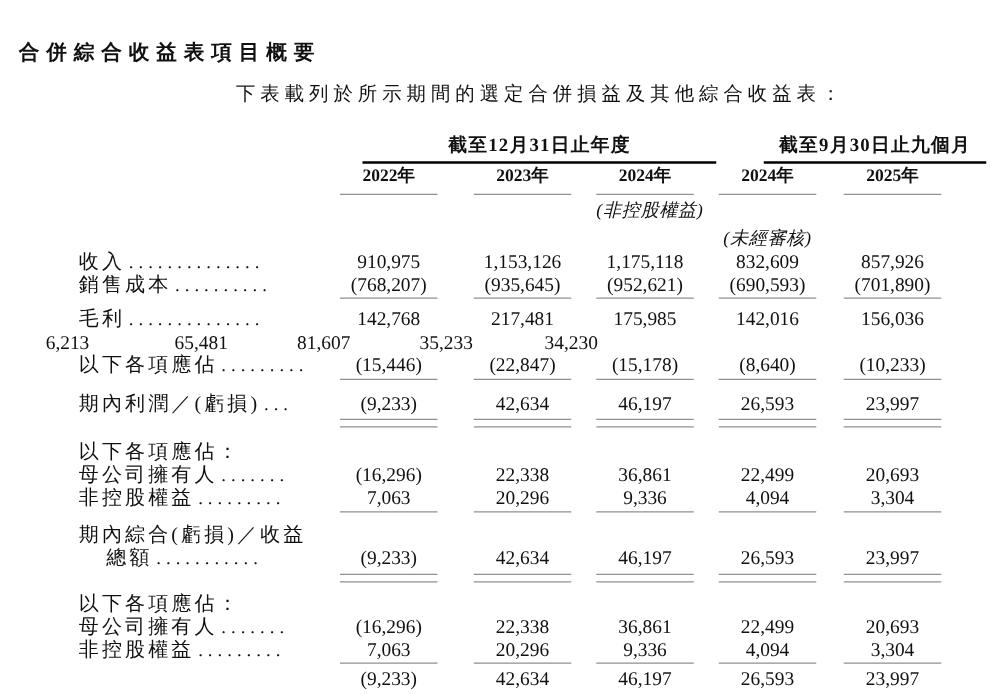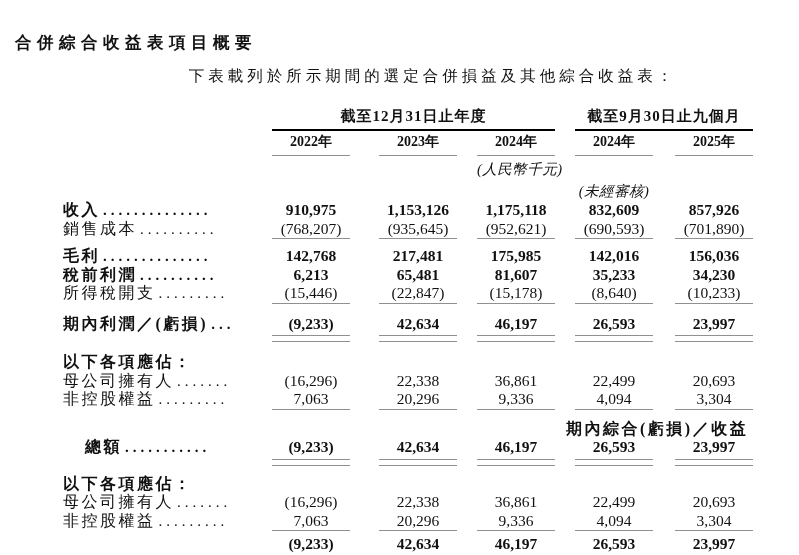--- a/index.html
+++ b/index.html
@@ -28,41 +28,41 @@
   .lbl{width:257px;flex:0 0 257px;box-sizing:border-box;padding-left:48px;white-space:nowrap;overflow:visible;}
   .lbl.ind{padding-left:70px;}
   .c{width:78px;flex:0 0 78px;text-align:right;box-sizing:border-box;white-space:nowrap;}
   .mc1{margin-left:0;}
   .mc2{margin-left:29px;}
   .mc3{margin-left:20px;}
   .mc4{margin-left:20px;}
   .mc5{margin-left:22px;}
 
   
-  .hrow{display:flex;align-items:flex-start;}
+  .hrow{display:flex;align-items:flex-start;gap:18px;}
   .grp{
     text-align:center;font-weight:bold;font-size:15px;letter-spacing:1px;
     border-bottom:2px solid #000;padding-bottom:3px;white-space:nowrap;
   }
   .g1{width:283px;flex:0 0 283px;}
   .g2{width:178px;flex:0 0 178px;margin-left:20px;}
   .yrow{display:flex;margin-top:2px;}
   .yc{
     text-align:center;font-weight:bold;font-size:14px;line-height:18px;
     border-bottom:1.5px solid #909090;padding-bottom:4px;
   }
   .noterow{display:flex;margin-top:3px;height:20px;line-height:20px;}
   .note{font-style:italic;font-size:14.5px;text-align:center;letter-spacing:0.5px;}
   .noterow.second{margin-top:2px;}
   .after-notes{}
 
   
   .drow{display:flex;height:18.5px;line-height:18.5px;font-size:15.5px;}
   .drow .lbl{font-size:16px;letter-spacing:2.5px;}
-  .b{font-weight:bold;}
+  .b{font-weight:normal;}
   .dots{letter-spacing:4px;font-size:15px;margin-left:3px;}
   .val{font-size:15.5px;text-align:center;}
 
   
   .rrow{display:flex;}
   .sgl{height:3px;border-top:1.5px solid #909090;}
   .dbl{height:7px;border-top:1.5px solid #909090;border-bottom:1.5px solid #909090;margin-top:2px;margin-bottom:1px;}
 </style>
 </head>
 <body>
@@ -87,21 +87,21 @@
       <div class="c yc mc2">2023年</div>
       <div class="c yc mc3">2024年</div>
       <div class="c yc mc4">2024年</div>
       <div class="c yc mc5">2025年</div>
     </div>
 
     <div class="noterow">
       <div class="lblsp"></div>
       <div class="c mc1"></div>
       <div class="c mc2"></div>
-      <div class="c mc3 note">(人民幣千元)</div>
+      <div class="c mc3 note">(非控股權益)</div>
       <div class="c mc4"></div>
       <div class="c mc5"></div>
     </div>
 
     <div class="noterow second after-notes">
       <div class="lblsp"></div>
       <div class="c mc1"></div>
       <div class="c mc2"></div>
       <div class="c mc3"></div>
       <div class="c mc4 note">(未經審核)</div>
@@ -135,29 +135,28 @@
         </div>
         <div class="drow" style="margin-top: 6px;">
           <div class="lbl b"><span>毛利</span><span class="dots">..............</span></div>
           <div class="c mc1 val b">142,768</div>
           <div class="c mc2 val b">217,481</div>
           <div class="c mc3 val b">175,985</div>
           <div class="c mc4 val b">142,016</div>
           <div class="c mc5 val b">156,036</div>
         </div>
         <div class="drow">
-          <div class="lbl b"><span>稅前利潤</span><span class="dots">..........</span></div>
           <div class="c mc1 val b">6,213</div>
           <div class="c mc2 val b">65,481</div>
           <div class="c mc3 val b">81,607</div>
           <div class="c mc4 val b">35,233</div>
           <div class="c mc5 val b">34,230</div>
         </div>
         <div class="drow">
-          <div class="lbl"><span>所得稅開支</span><span class="dots">.........</span></div>
+          <div class="lbl"><span>以下各項應佔</span><span class="dots">.........</span></div>
           <div class="c mc1 val">(15,446)</div>
           <div class="c mc2 val">(22,847)</div>
           <div class="c mc3 val">(15,178)</div>
           <div class="c mc4 val">(8,640)</div>
           <div class="c mc5 val">(10,233)</div>
         </div>
         <div class="rrow">
           <div class="lblsp"></div>
           <div class="c mc1 sgl"></div>
           <div class="c mc2 sgl"></div>
@@ -201,21 +200,21 @@
           <div class="c mc5 val">3,304</div>
         </div>
         <div class="rrow">
           <div class="lblsp"></div>
           <div class="c mc1 sgl"></div>
           <div class="c mc2 sgl"></div>
           <div class="c mc3 sgl"></div>
           <div class="c mc4 sgl"></div>
           <div class="c mc5 sgl"></div>
         </div>
-        <div class="drow" style="margin-top: 8px; justify-content: flex-end;">
+        <div class="drow" style="margin-top: 8px;">
           <div class="lbl b"><span>期內綜合(虧損)／收益</span></div>
         </div>
         <div class="drow">
           <div class="lbl b ind"><span>總額</span><span class="dots">...........</span></div>
           <div class="c mc1 val b">(9,233)</div>
           <div class="c mc2 val b">42,634</div>
           <div class="c mc3 val b">46,197</div>
           <div class="c mc4 val b">26,593</div>
           <div class="c mc5 val b">23,997</div>
         </div>

